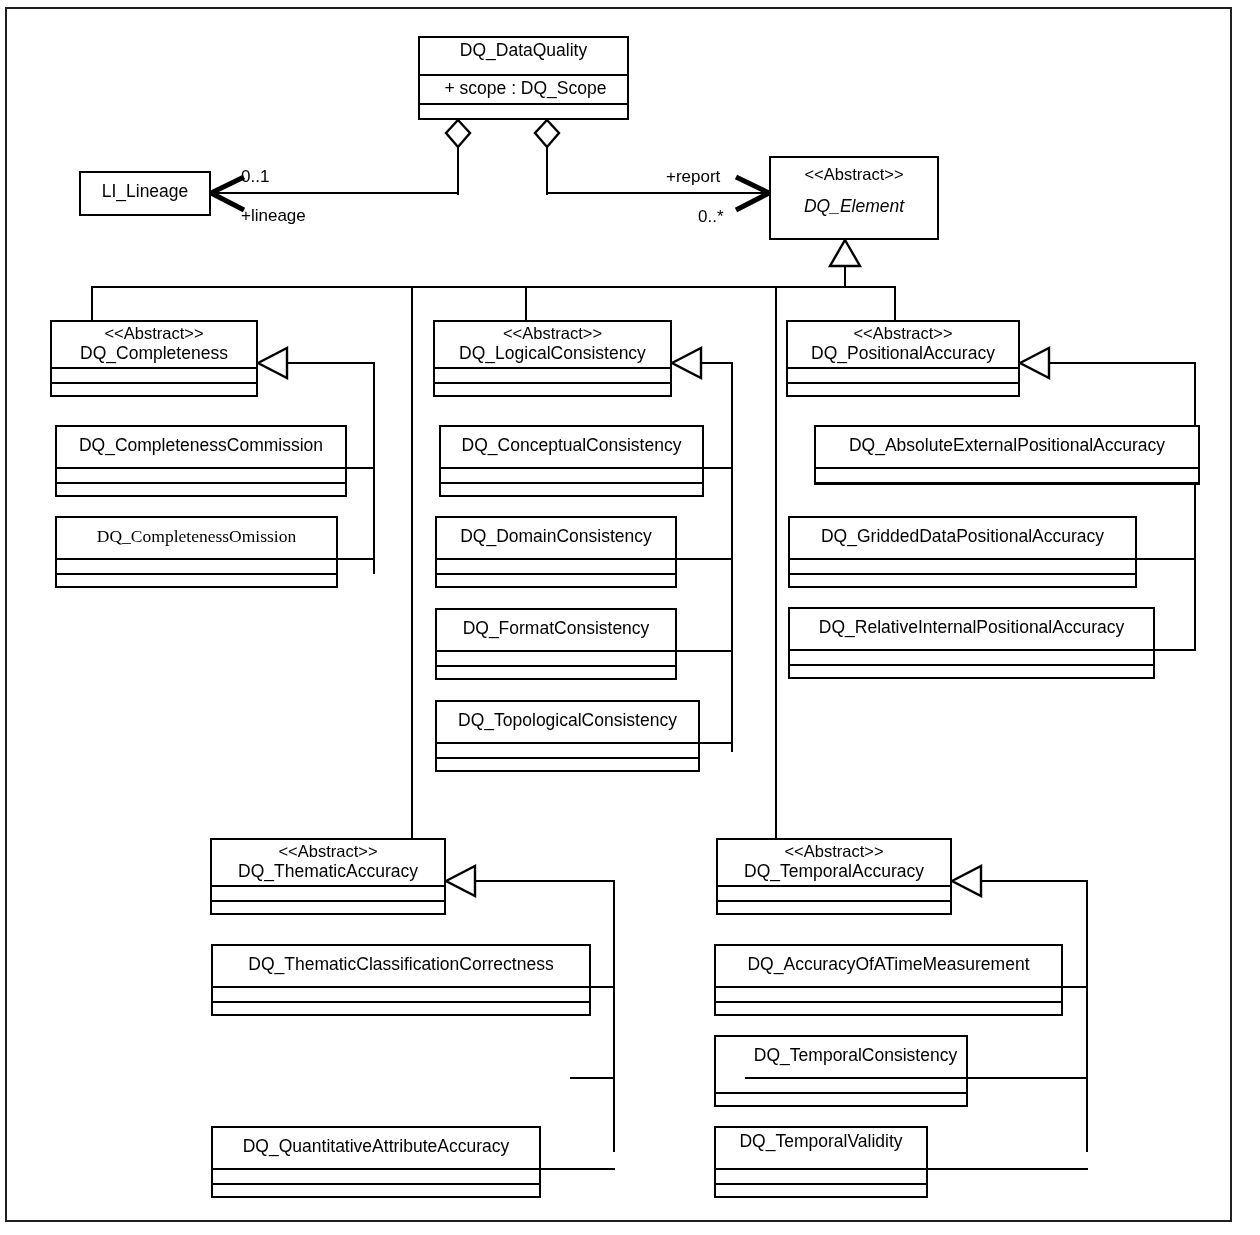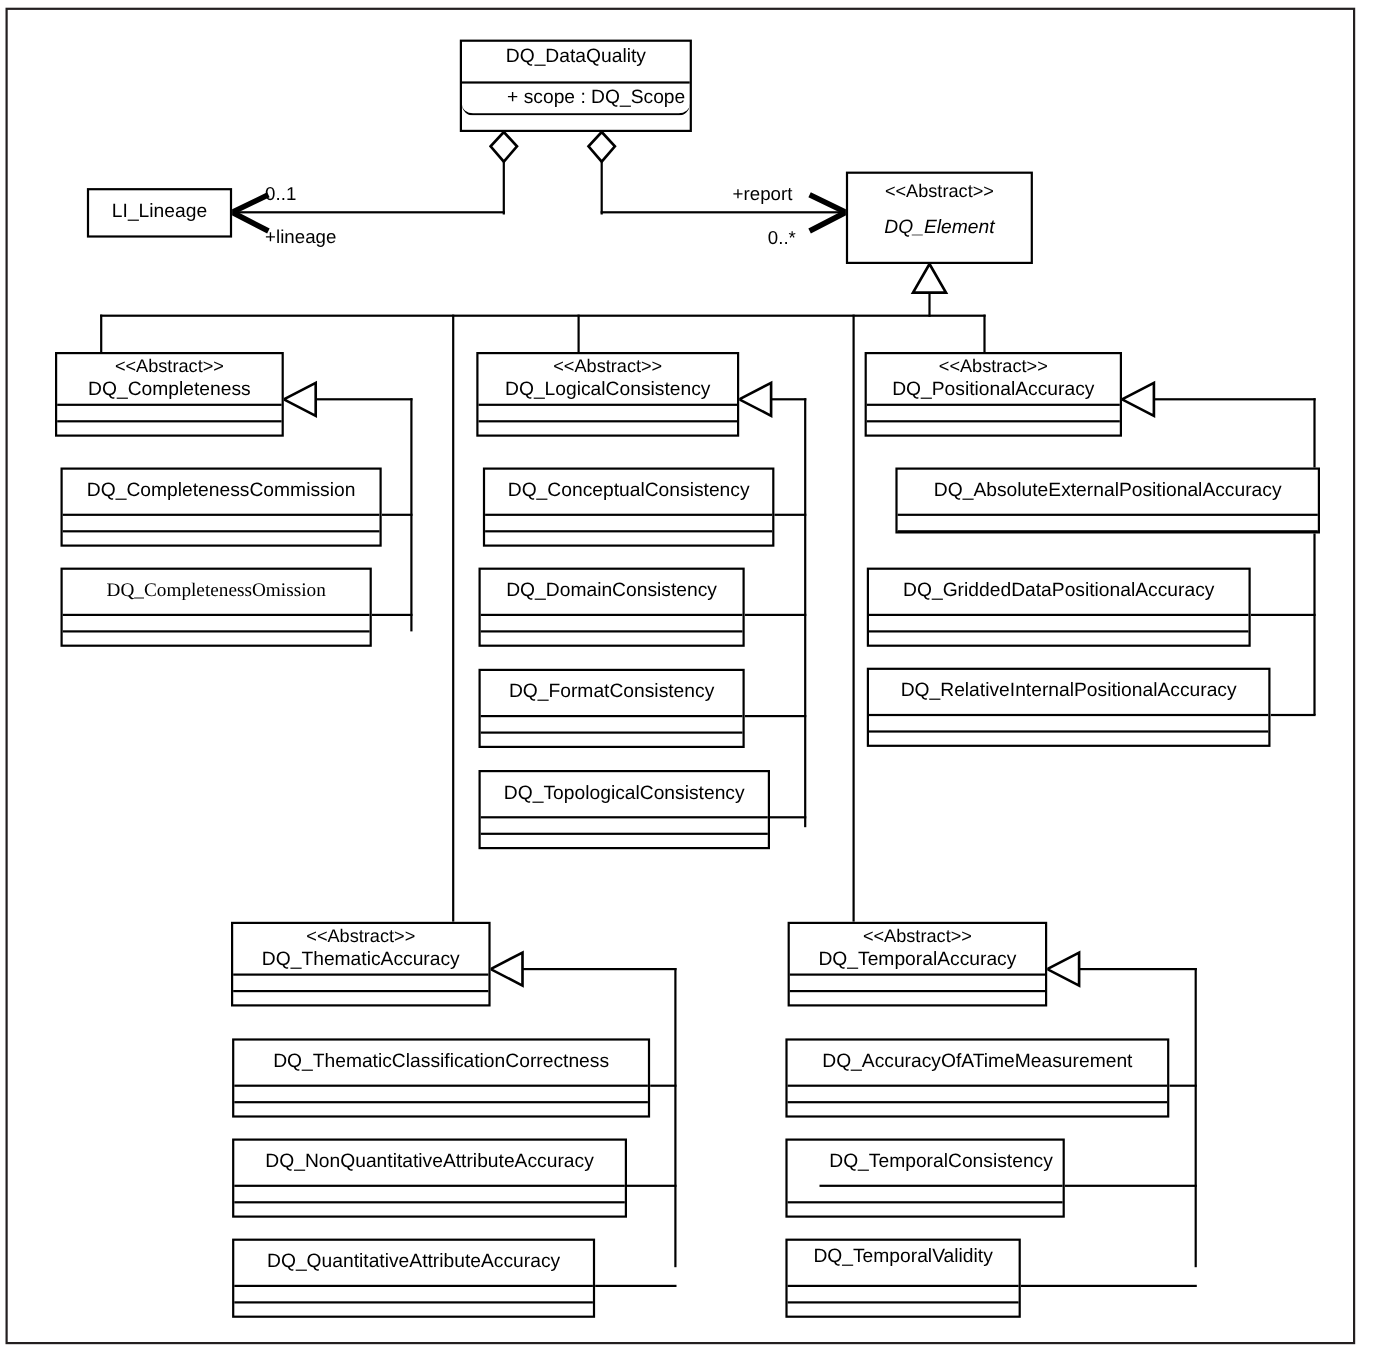--- a/index.html
+++ b/index.html
@@ -157,21 +157,21 @@
   <div class="ln hln" style="left:980px; top:880px; width:108px;"></div>
   <div class="ln vln" style="left:1086px; top:880px; height:272px;"></div>
   <div class="ln hln" style="left:1063px; top:986px; width:25px;"></div>
   <div class="ln hln" style="left:968px; top:1077px; width:120px;"></div>
   <div class="ln hln" style="left:928px; top:1168px; width:160px;"></div>
 
   <div class="uml-class" style="left:418px; top:36px; width:211px; height:84px;">
     <div class="uml-head with-divider" style="height:38px;">
       <span class="cname">DQ_DataQuality</span>
     </div>
-    <div class="uml-head with-divider" style="height:29px; text-align:right; padding-left:8px;border-radius:10px;">
+    <div class="uml-head with-divider" style="height:29px; text-align:center; padding-left:8px;">
       <span class="cname">+ scope : DQ_Scope</span>
     </div>
     <div class="uml-comp last" style="height:15px;"></div>
   </div>
 
   <div class="uml-class" style="left:79px; top:171px; width:132px; height:45px;">
     <div class="uml-head" style="height:41px; padding-top:8px;">
       <span class="cname">LI_Lineage</span>
     </div>
   </div>
@@ -297,27 +297,20 @@
   </div>
 
   <div class="uml-class" style="left:211px; top:944px; width:380px; height:72px;">
     <div class="uml-head with-divider" style="height:42px; padding-top:8px;">
       <span class="cname">DQ_ThematicClassificationCorrectness</span>
     </div>
     <div class="uml-comp"></div>
     <div class="uml-comp last"></div>
   </div>
 
-  <div class="uml-class" style="left:211px; top:1035px; width:359px; height:72px;">
-    <div class="uml-head with-divider" style="height:42px; padding-top:8px;">
-      <span class="cname">DQ_NonQuantitativeAttributeAccuracy</span>
-    </div>
-    <div class="uml-comp"></div>
-    <div class="uml-comp last"></div>
-  </div>
 
   <div class="uml-class" style="left:211px; top:1126px; width:330px; height:72px;">
     <div class="uml-head with-divider" style="height:42px; padding-top:8px;">
       <span class="cname">DQ_QuantitativeAttributeAccuracy</span>
     </div>
     <div class="uml-comp"></div>
     <div class="uml-comp last"></div>
   </div>
 
   <div class="uml-class" style="left:716px; top:838px; width:236px; height:77px;">

